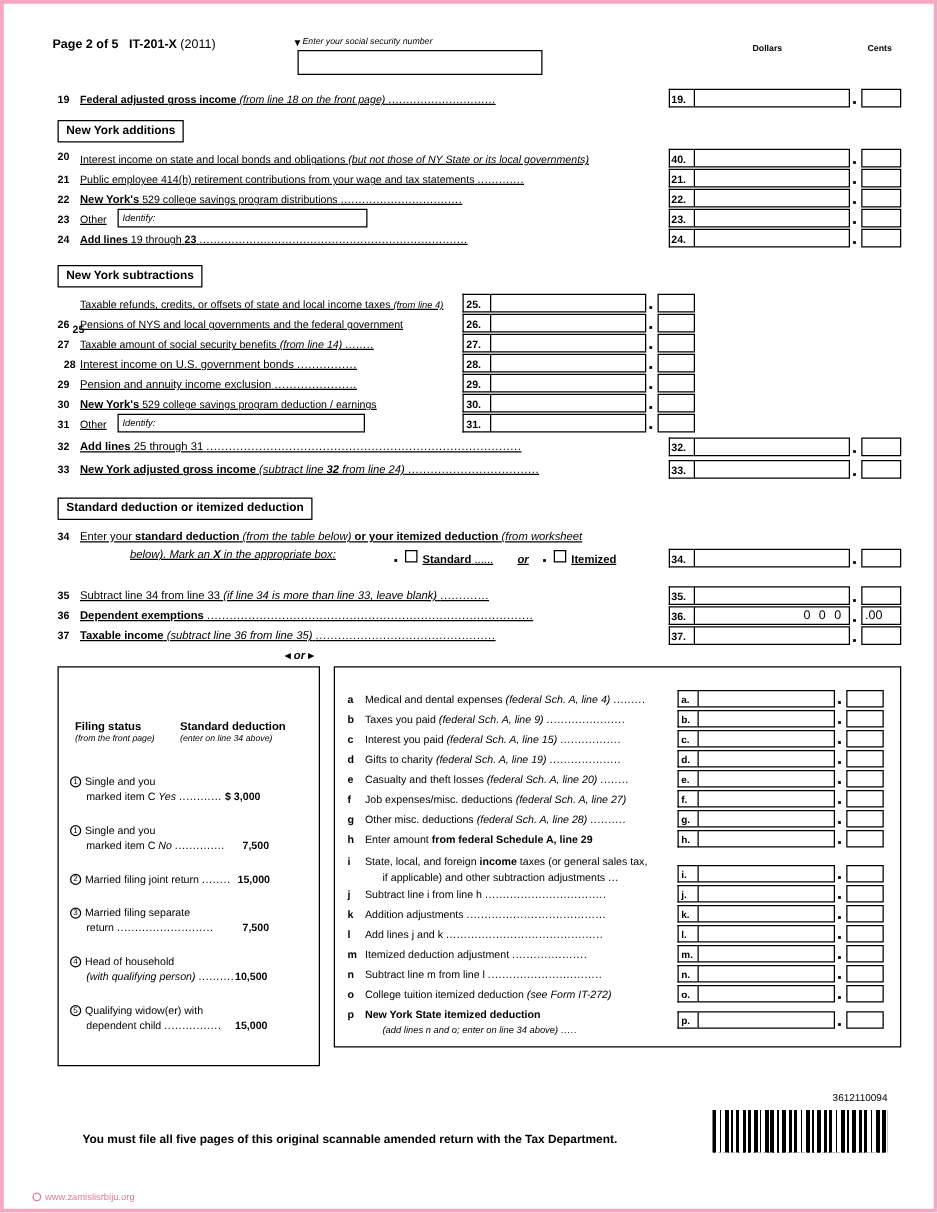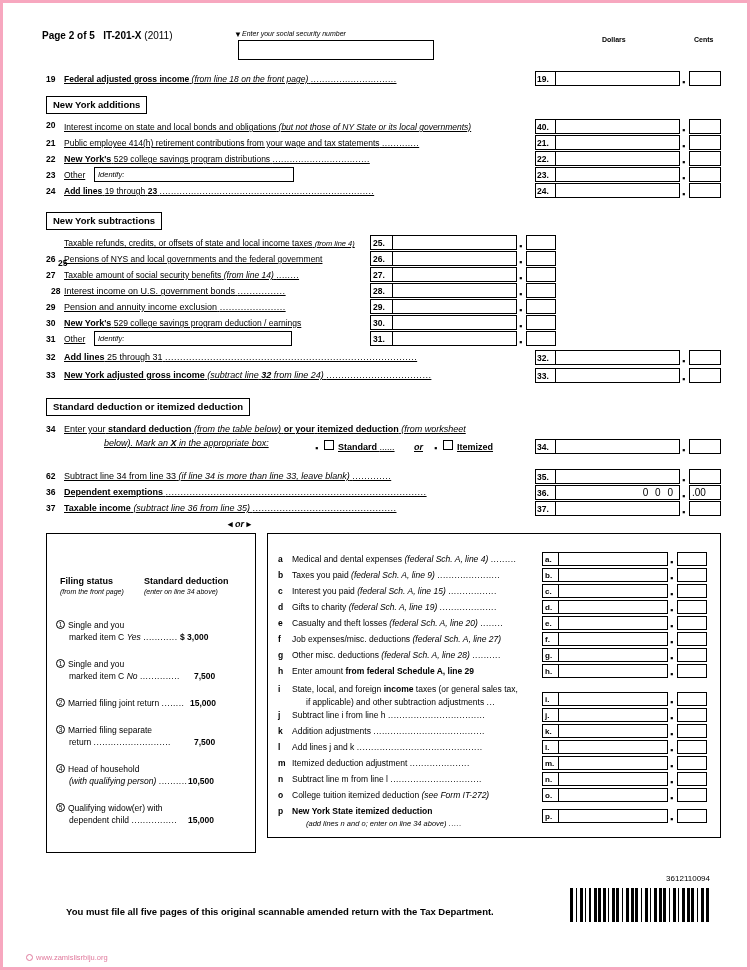--- a/index.html
+++ b/index.html
@@ -345,21 +345,21 @@
   </div>
   <div class="lbl bold it" style="left:392px; top:426px; font-size:9px;">or</div>
   <div class="dot-sep" style="left:412px; top:428px;">▪</div>
   <div class="chk" style="left:421px; top:424px;"></div>
   <div class="lbl bold" style="left:435px; top:426px; font-size:9px;">Itemized</div>
   <div class="lineno" style="left:513px; top:423px;">34.</div>
   <div class="dbox" style="left:533px; top:423px; width:125px;"></div>
   <div class="dot-sep" style="left:660px; top:430px;">▪</div>
   <div class="cbox" style="left:667px; top:423px; width:32px;"></div>
 
-  <div class="num" style="left:24px; top:455px;">62</div>
+  <div class="num" style="left:24px; top:455px;">35</div>
   <div class="lbl" style="left:42px; top:455px; font-size:9px;">
     <span>Subtract line 34 from line 33</span>
     <span class="it">(if line 34 is more than line 33, leave blank)</span>
     <span class="dots">.............</span>
   </div>
   <div class="lineno" style="left:513px; top:453px;">35.</div>
   <div class="dbox" style="left:533px; top:453px; width:125px;"></div>
   <div class="dot-sep" style="left:660px; top:460px;">▪</div>
   <div class="cbox" style="left:667px; top:453px; width:32px;"></div>
 

